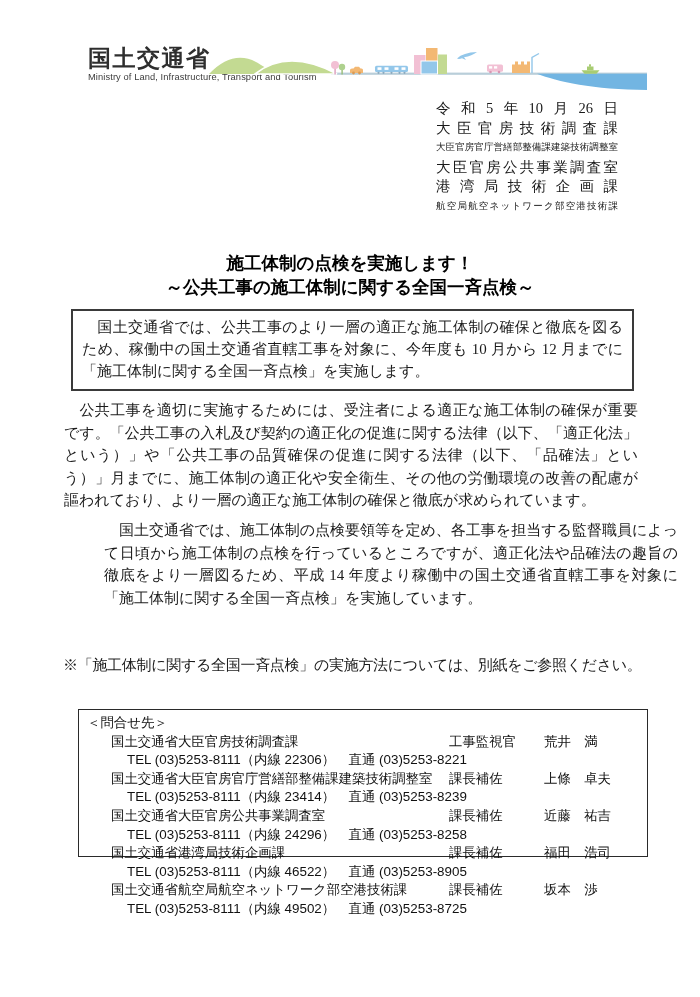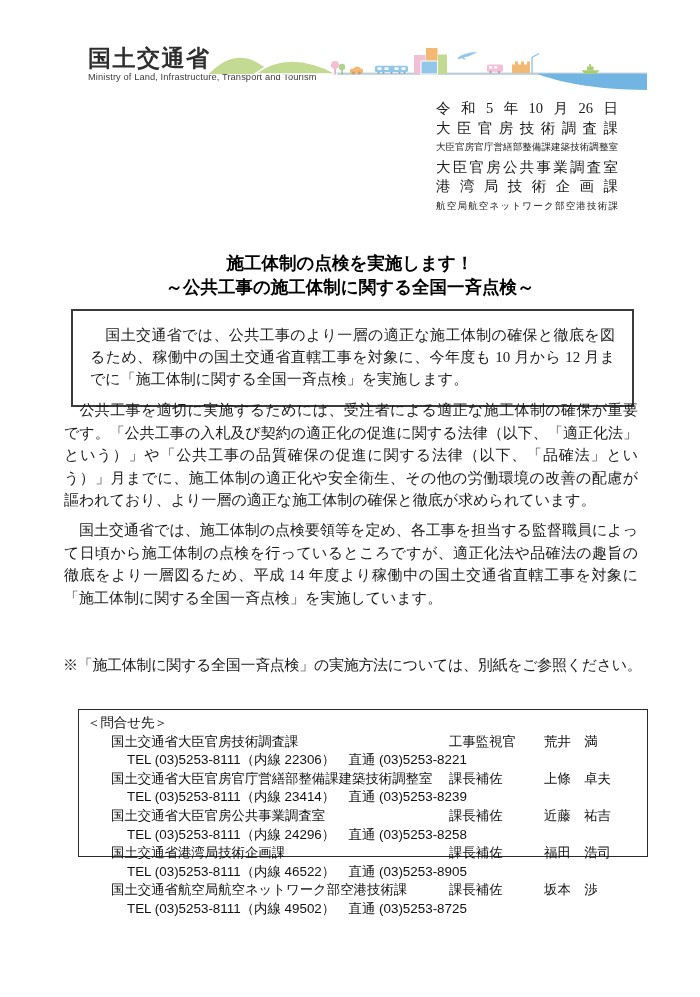--- a/index.html
+++ b/index.html
@@ -31,29 +31,29 @@
     position:absolute; top:252px; left:0; width:100%; text-align:center;
     font-family:"Liberation Sans","DejaVu Sans",sans-serif;
     font-weight:bold; font-size:17.5px; line-height:23.5px; color:#000;
   }
   
   .summary-box {
     position:absolute; left:71px; top:309px; width:563px; box-sizing:border-box;
     border:2px solid #3a3a3a; padding:5px 9px 7px 9px;
     font-size:15px; line-height:22px; text-align:justify;
   }
-  .summary-box p { margin:8px; }
+  .summary-box p { margin:0; }
   
   .para {
     position:absolute; left:64px; width:574px;
     font-size:15px; line-height:22.5px; text-align:justify;
   }
   .para p { margin:0; }
   #para-block-1 { top:399px; }
-  #para-block-2 { top:519px; }
+  #para-block-2 { top:519px;margin-left:40px; }
   .note {
     position:absolute; left:63px; top:656px; width:580px;
     font-size:15px; letter-spacing:-0.3px; white-space:nowrap;
   }
   
   .contact-box {
     position:absolute; left:78px; top:709px; width:570px; height:148px; box-sizing:border-box;
     border:1.5px solid #2a2a2a; padding:4px 8px;
     font-family:"Liberation Sans","DejaVu Sans",sans-serif;
     font-size:13.4px; line-height:18.6px; color:#111;

